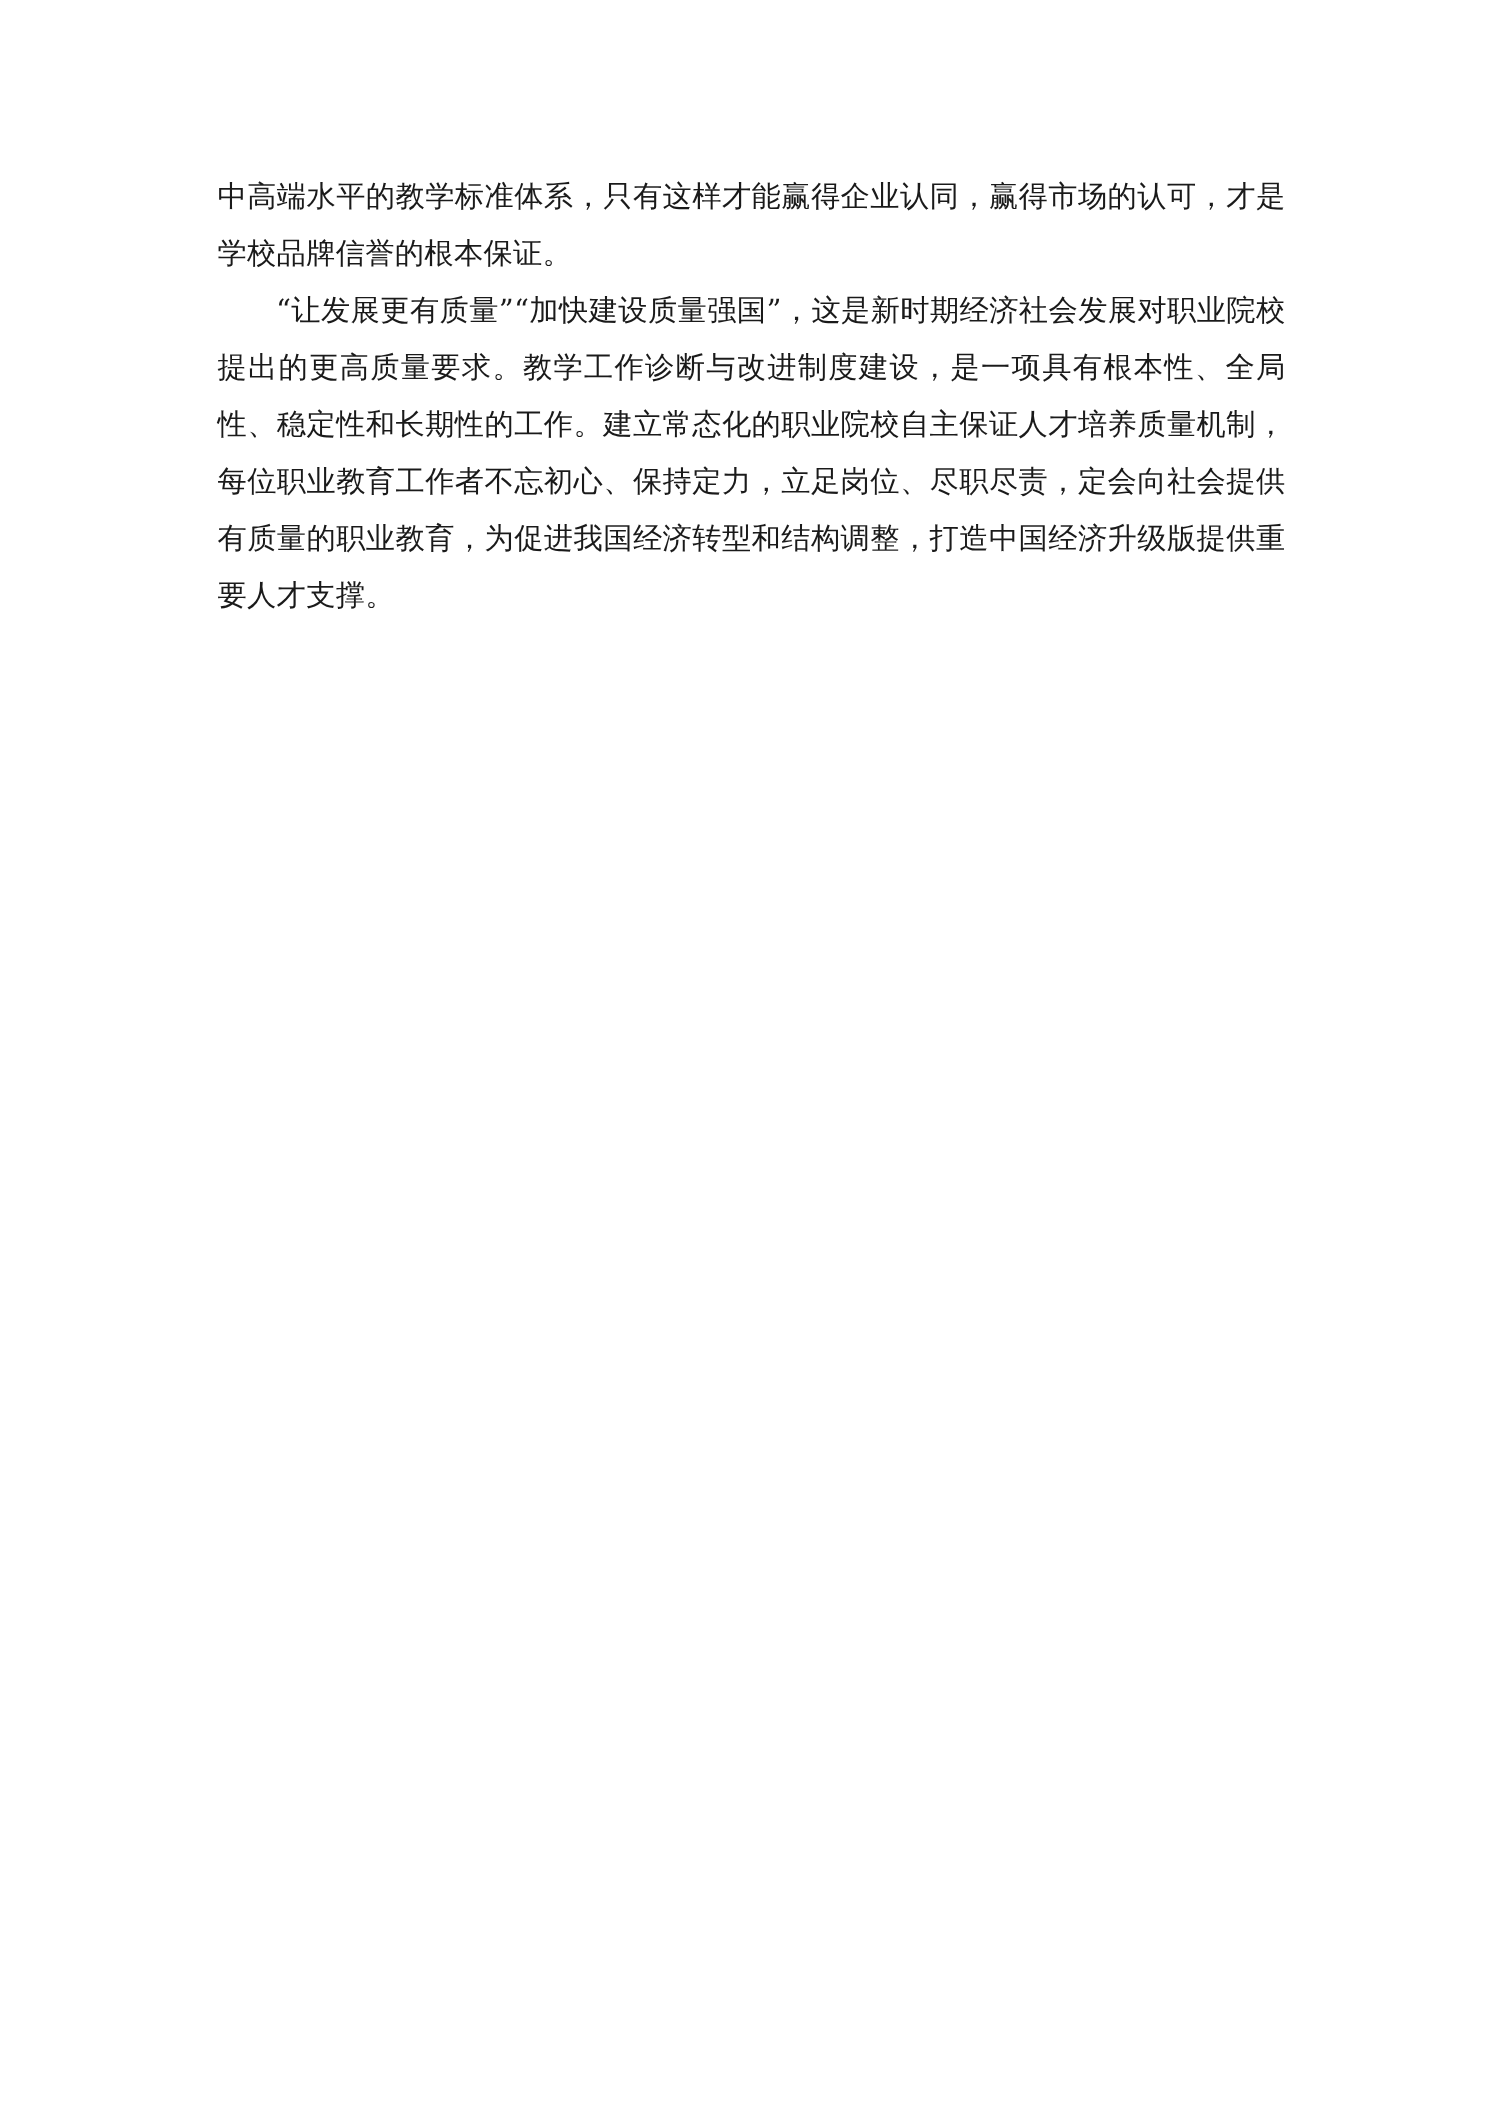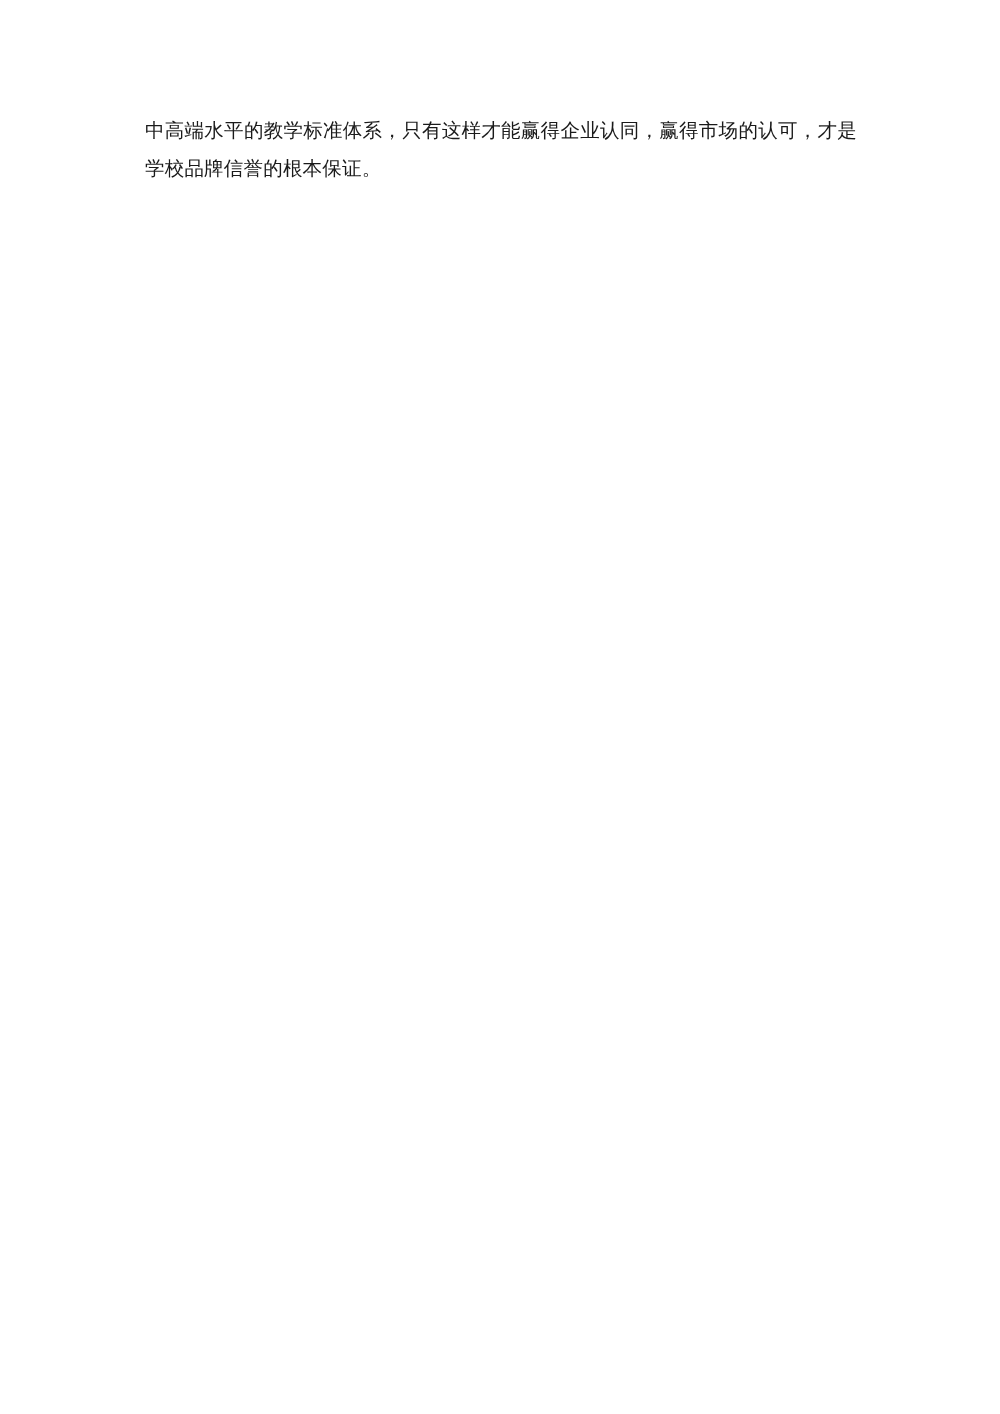--- a/index.html
+++ b/index.html
@@ -44,14 +44,15 @@
   .indent {
     text-indent: 2em;
   }
 </style>
 </head>
 <body>
 
 <div class="page">
   <div class="content">
     <p class="para">中高端水平的教学标准体系，只有这样才能赢得企业认同，赢得市场的认可，才是学校品牌信誉的根本保证。</p>
+    <p class="para indent">“让发展更有质量”“加快建设质量强国”，这是新时期经济社会发展对职业院校提出的更高质量要求。教学工作诊断与改进制度建设，是一项具有根本性、全局性、稳定性和长期性的工作。建立常态化的职业院校自主保证人才培养质量机制，每位职业教育工作者不忘初心、保持定力，立足岗位、尽职尽责，定会向社会提供有质量的职业教育，为促进我国经济转型和结构调整，打造中国经济升级版提供重要人才支撑。</p>
   </div>
 </div>
 
 </body></html>

